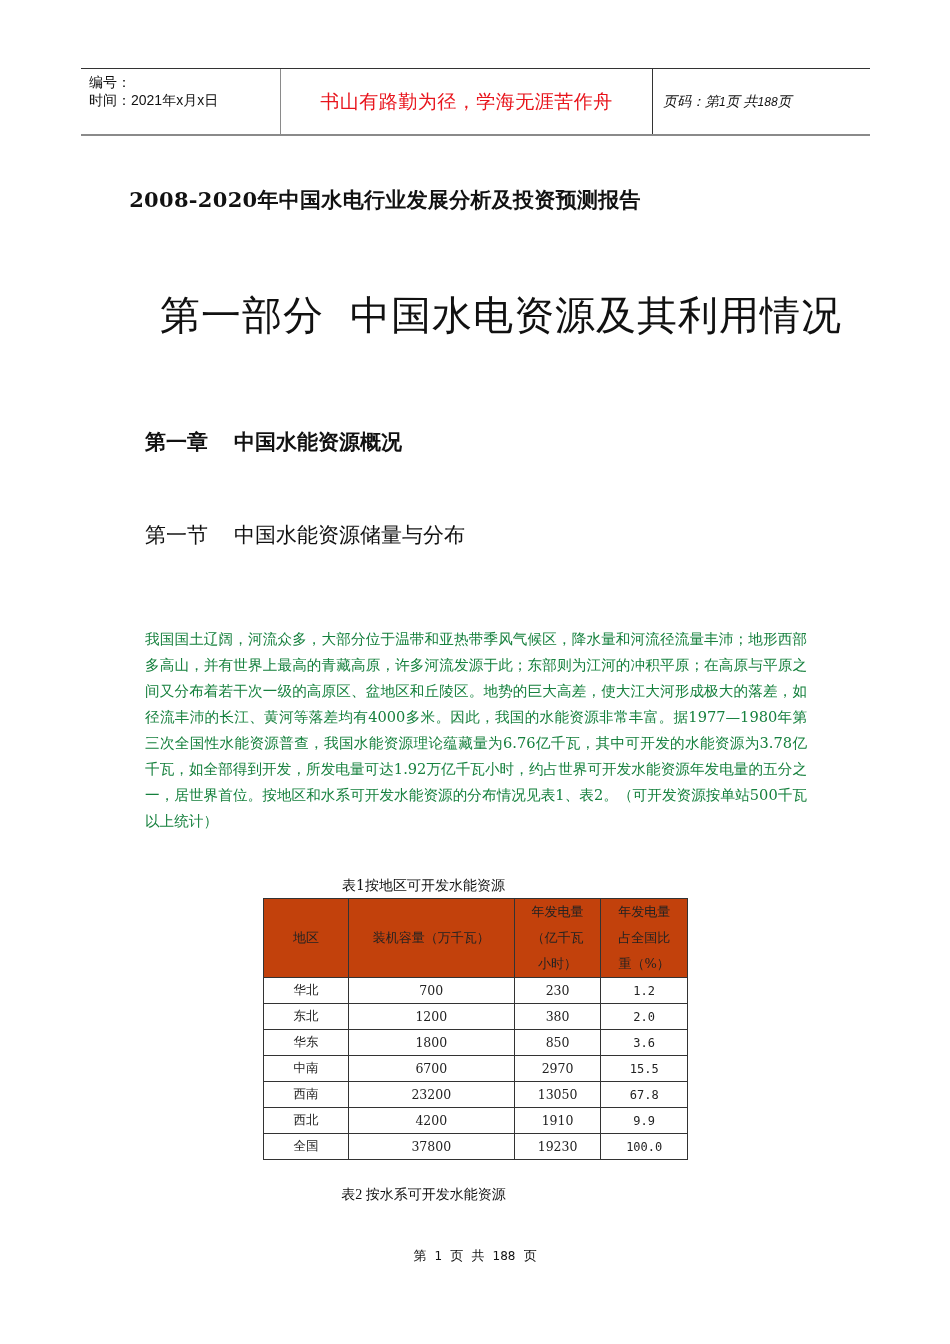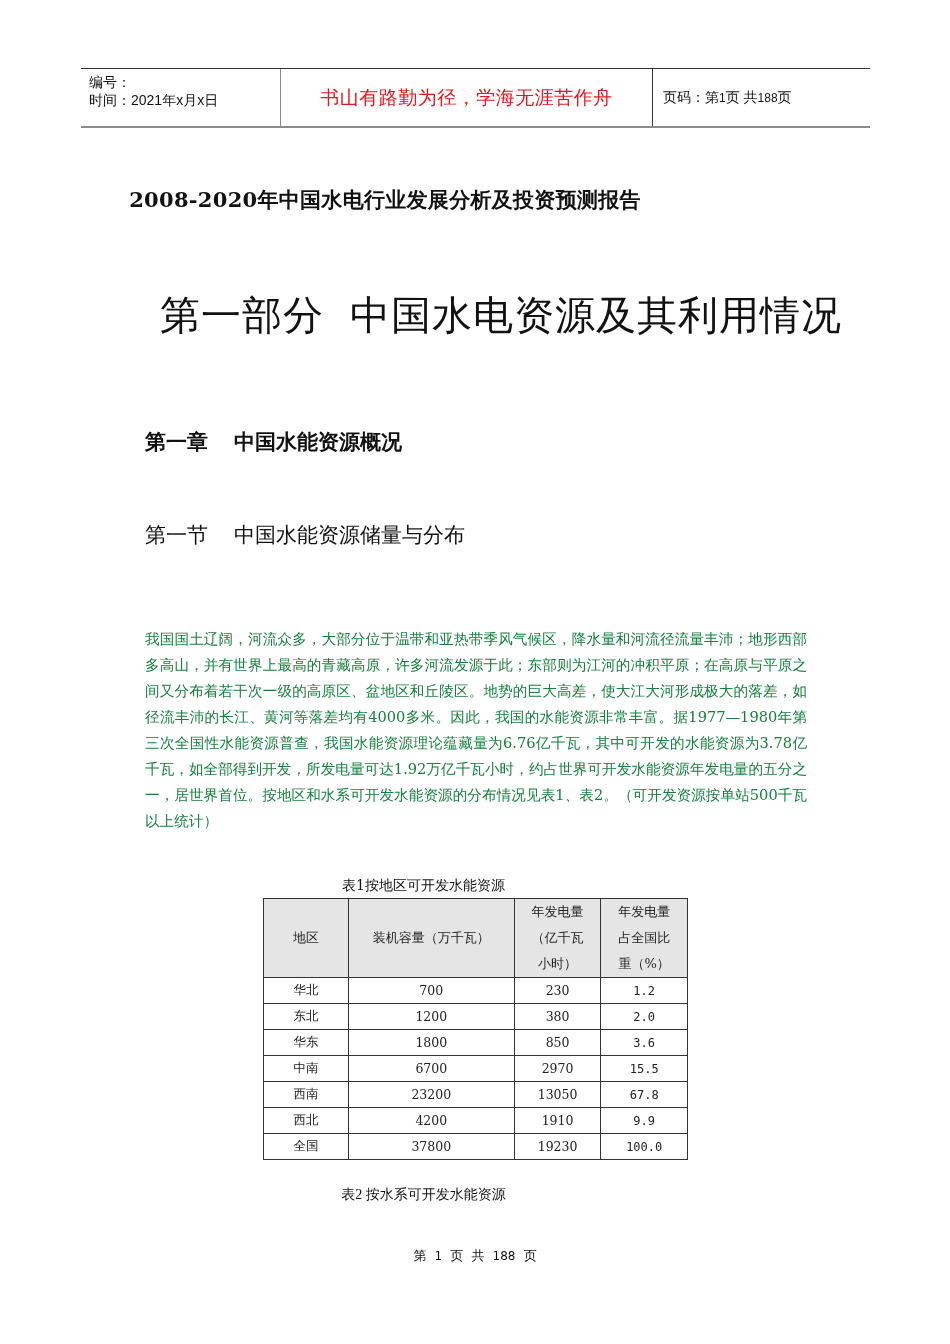--- a/index.html
+++ b/index.html
@@ -14,21 +14,21 @@
       overflow: hidden;
       font-family: "DejaVu Serif", "Liberation Serif", serif;
       color: #111111;
     }
     
     .page-header {
       position: absolute;
       left: 81px;
       top: 68px;
       width: 789px;
-      height: 60px;
+      height: 68px;
       border-top: 1px solid #333333;
       border-bottom: 2px solid #8a8a8a;
       display: flex;
       box-sizing: border-box;
     }
     .hdr-left {
       width: 200px;
       border-right: 1px solid #8a8a8a;
       padding: 4px 0 0 8px;
       box-sizing: border-box;
@@ -51,20 +51,21 @@
     }
     .hdr-right {
       flex: 1;
       display: flex;
       align-items: center;
       padding-left: 10px;
       box-sizing: border-box;
       font-family: "Liberation Sans", "DejaVu Sans", sans-serif;
       font-size: 14px;
       color: #111;
+      font-style: italic;
     }
     .hdr-right .small { font-size: 12px; }
 
     
     .report-title {
       position: absolute;
       top: 186px;
       left: 0;
       width: 770px;
       text-align: center;
@@ -134,21 +135,21 @@
       font-size: 12.5px;
       color: #222;
     }
     table.data-table th,
     table.data-table td {
       border: 1px solid #333333;
       text-align: center;
       padding: 0;
     }
     table.data-table th {
-      background: #e5e5e5;
+      background: #c2410c;
       font-weight: normal;
       height: 74px;
       line-height: 26px;
       font-size: 13px;
     }
     table.data-table td {
       height: 25px;
     }
     .col-region { width: 85px; }
     .col-cap { width: 167px; }

